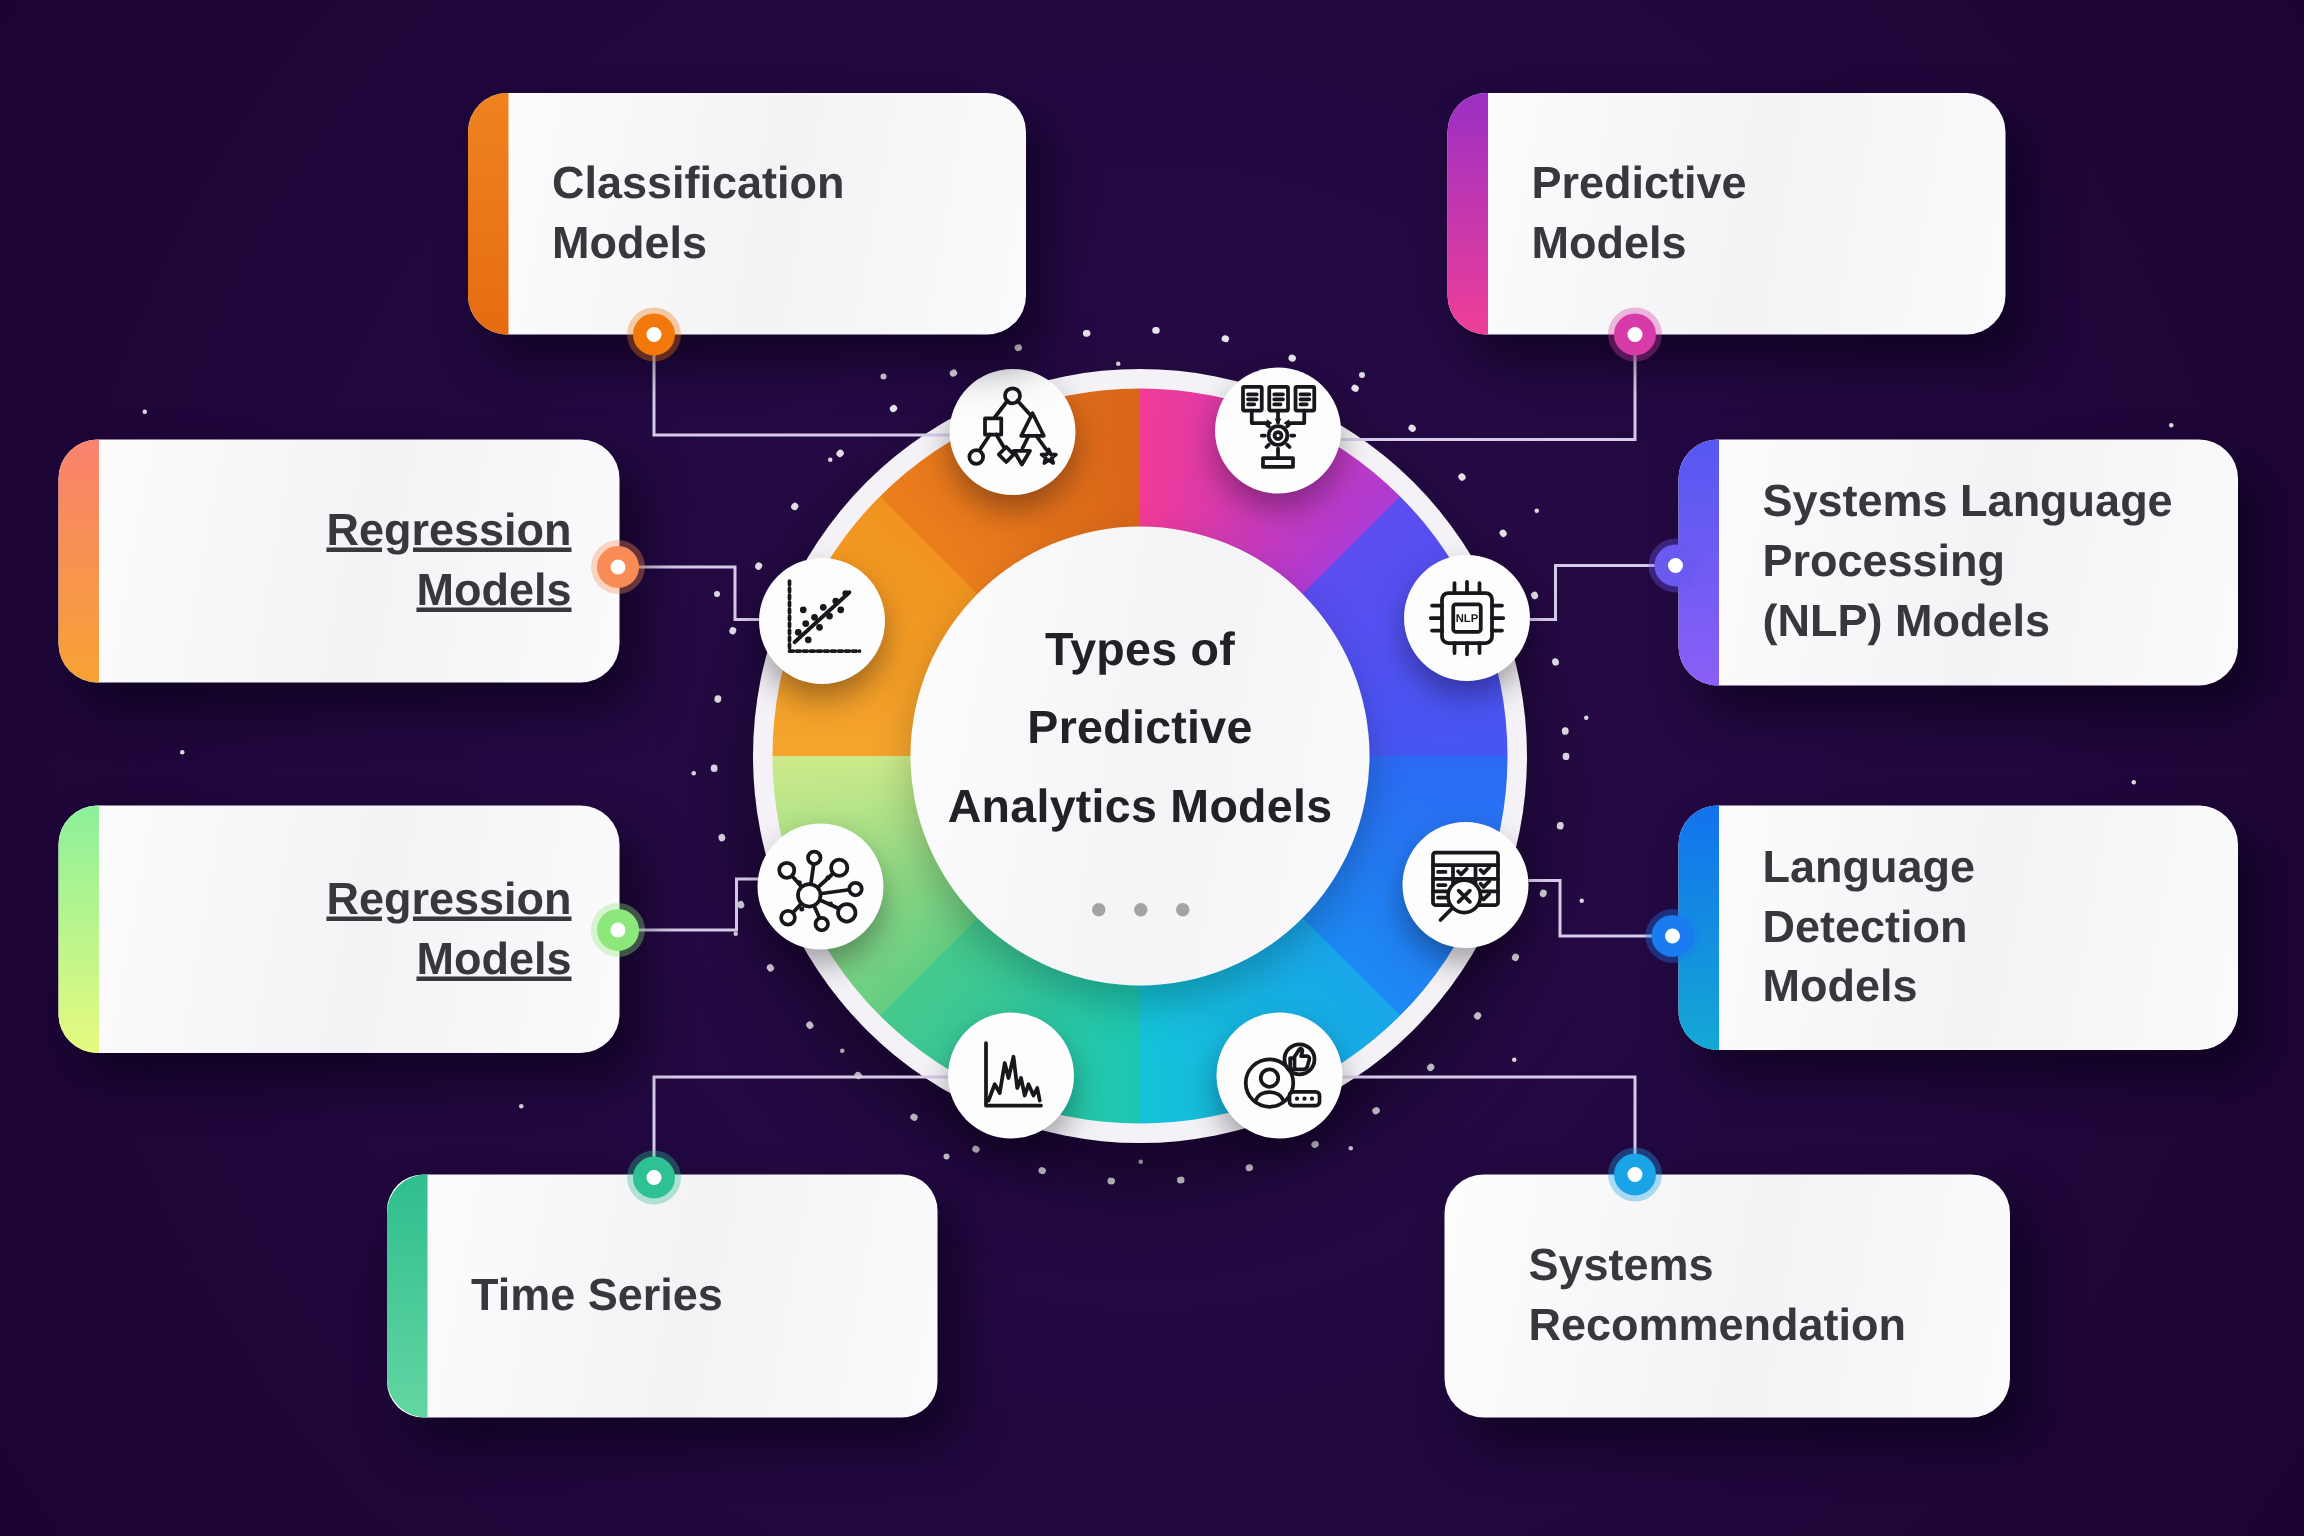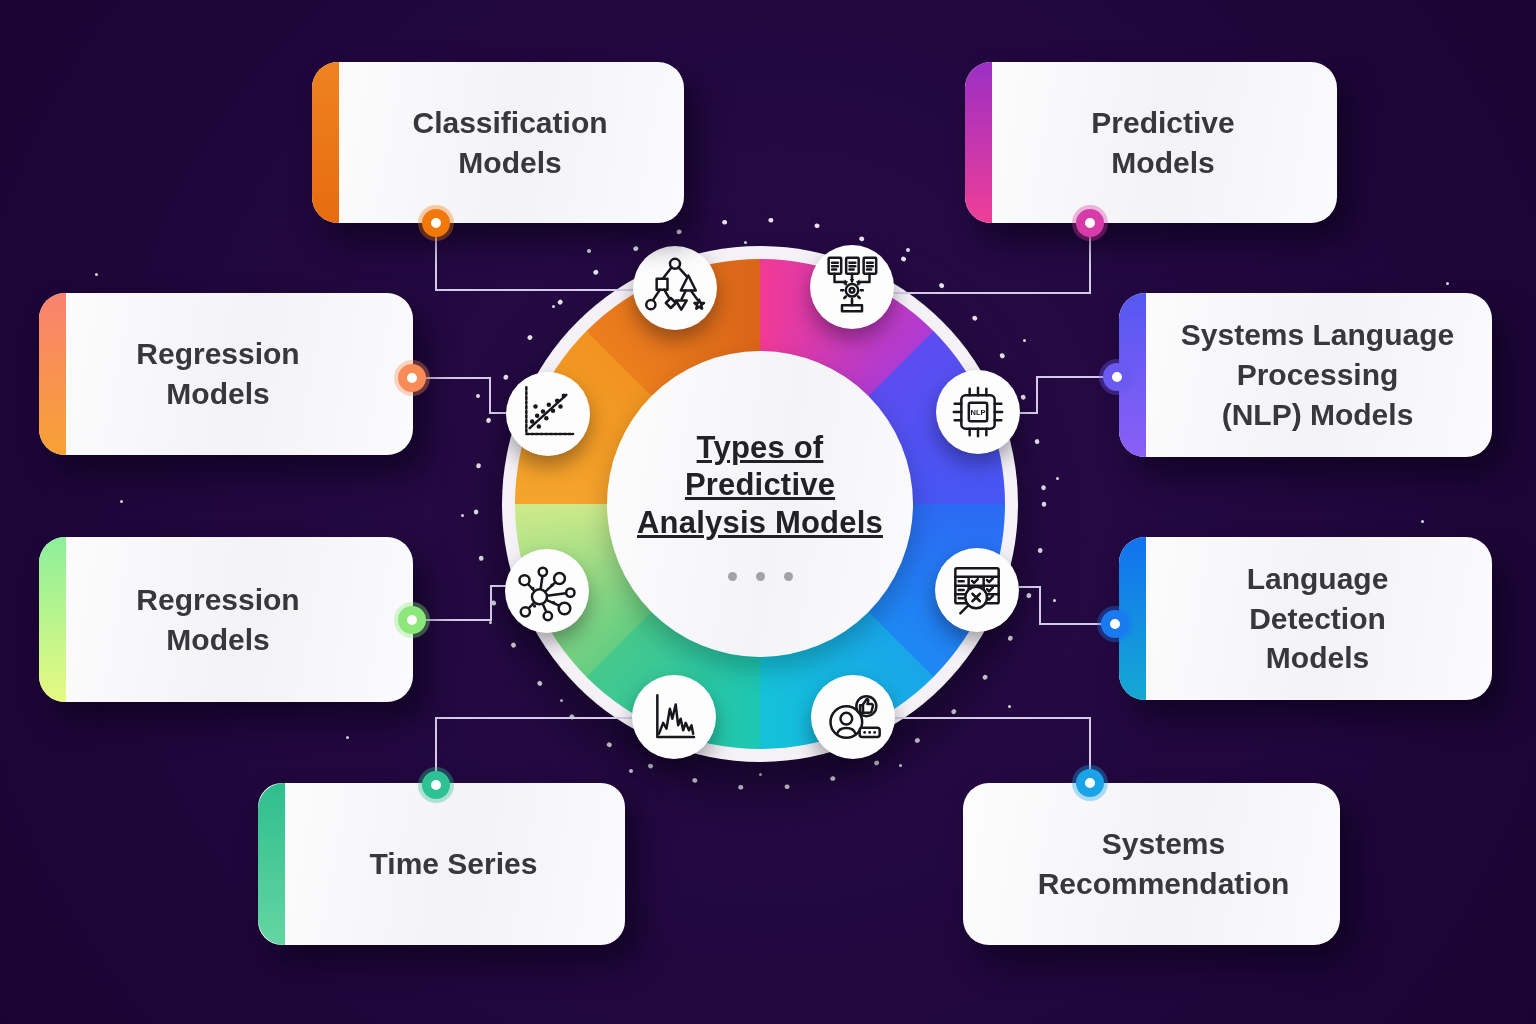--- a/index.html
+++ b/index.html
@@ -28,43 +28,43 @@
       #f4a42c 270deg,#f0941f 315deg,
       #ec7e1d 315deg,#d96518 360deg);
   }
   .wheel-inner{
     position:absolute;left:607px;top:351px;width:306px;height:306px;border-radius:50%;
     background:linear-gradient(100deg,#fdfdfe 0%,#f4f3f6 55%,#fbfafc 100%);
     box-shadow:0 12px 26px rgba(0,0,0,.22);
     display:flex;flex-direction:column;align-items:center;justify-content:center;text-align:center;
   }
   .wheel-title{font-size:31px;line-height:1.05;font-weight:800;color:#222226;letter-spacing:.2px;}
-  .wheel-title div{margin:5px 0;text-decoration:underline;}
+  .wheel-title div{margin:20px 0;}
   .center-dots{display:flex;gap:19px;margin-top:28px;}
   .center-dots span{width:9px;height:9px;border-radius:50%;background:#a3a3a6;display:block;}
   
   .icon-bubble{
     position:absolute;width:84px;height:84px;border-radius:50%;
     background:#fdfdfe;box-shadow:0 10px 20px rgba(5,0,15,.35);
     display:flex;align-items:center;justify-content:center;
   }
   .ic{stroke:#17171c;fill:none;stroke-width:3;stroke-linecap:round;stroke-linejoin:round;}
   .fdot{fill:#17171c;stroke:none;}
   .wfill{fill:#ffffff;}
   .nlp-label{font:bold 9px "Liberation Sans",sans-serif;fill:#17171c;stroke:none;}
   
   .card{
     position:absolute;background:linear-gradient(100deg,#fdfdfe 0%,#f3f2f5 55%,#fbfafc 100%);
     border-radius:26px;box-shadow:14px 18px 30px rgba(6,0,18,.55);
     display:flex;align-items:center;
   }
   .accent{position:absolute;left:0;top:0;bottom:0;width:27px;border-radius:26px 0 0 26px;}
   .card-text{position:relative;width:100%;font-size:30px;font-weight:700;color:#38383c;line-height:1.33;}
-  .t-left  .card-text{text-align:center;  padding-left:44px; padding-right:20px;}
-  .t-right .card-text{text-align:center; padding-right:32px;padding-left:16px;}
+  .t-left  .card-text{text-align:left;  padding-left:56px; padding-right:20px;}
+  .t-right .card-text{text-align:right; padding-right:32px;padding-left:16px;text-decoration:underline;}
   #card-classification{left:312px;top:62px;width:372px;height:161px;}
   #card-classification .accent{background:linear-gradient(180deg,#ef8320,#e66c0f);}
   #card-predictive{left:965px;top:62px;width:372px;height:161px;}
   #card-predictive .accent{background:linear-gradient(180deg,#9b2fc4,#ef3f97);}
   #card-regression{left:39px;top:293px;width:374px;height:162px;}
   #card-regression .accent{background:linear-gradient(180deg,#f9826f,#f7a233);}
   #card-nlp{left:1119px;top:293px;width:373px;height:164px;}
   #card-nlp .accent{background:linear-gradient(180deg,#5558f2,#8a5ff5);}
   #card-clustering{left:39px;top:537px;width:374px;height:165px;}
   #card-clustering .accent{background:linear-gradient(180deg,#8cf09a,#e6fa7f);}
@@ -118,21 +118,21 @@
     <span class="sparkle" style="left:1200px;top:905px;width:3px;height:3px;"></span>
     <span class="sparkle" style="left:1236px;top:70px;width:3px;height:3px;"></span>
   </div>
 
   <div class="wheel-rim"></div>
   <div class="wheel"></div>
   <div class="wheel-inner">
     <div class="wheel-title">
       <div>Types of</div>
       <div>Predictive</div>
-      <div>Analysis Models</div>
+      <div>Analytics Models</div>
     </div>
     <div class="center-dots">
       <span></span>
       <span></span>
       <span></span>
     </div>
   </div>
 
   <svg id="conn-svg">
     <polyline class="connector" points="436,223 436,290 634,290"></polyline>

